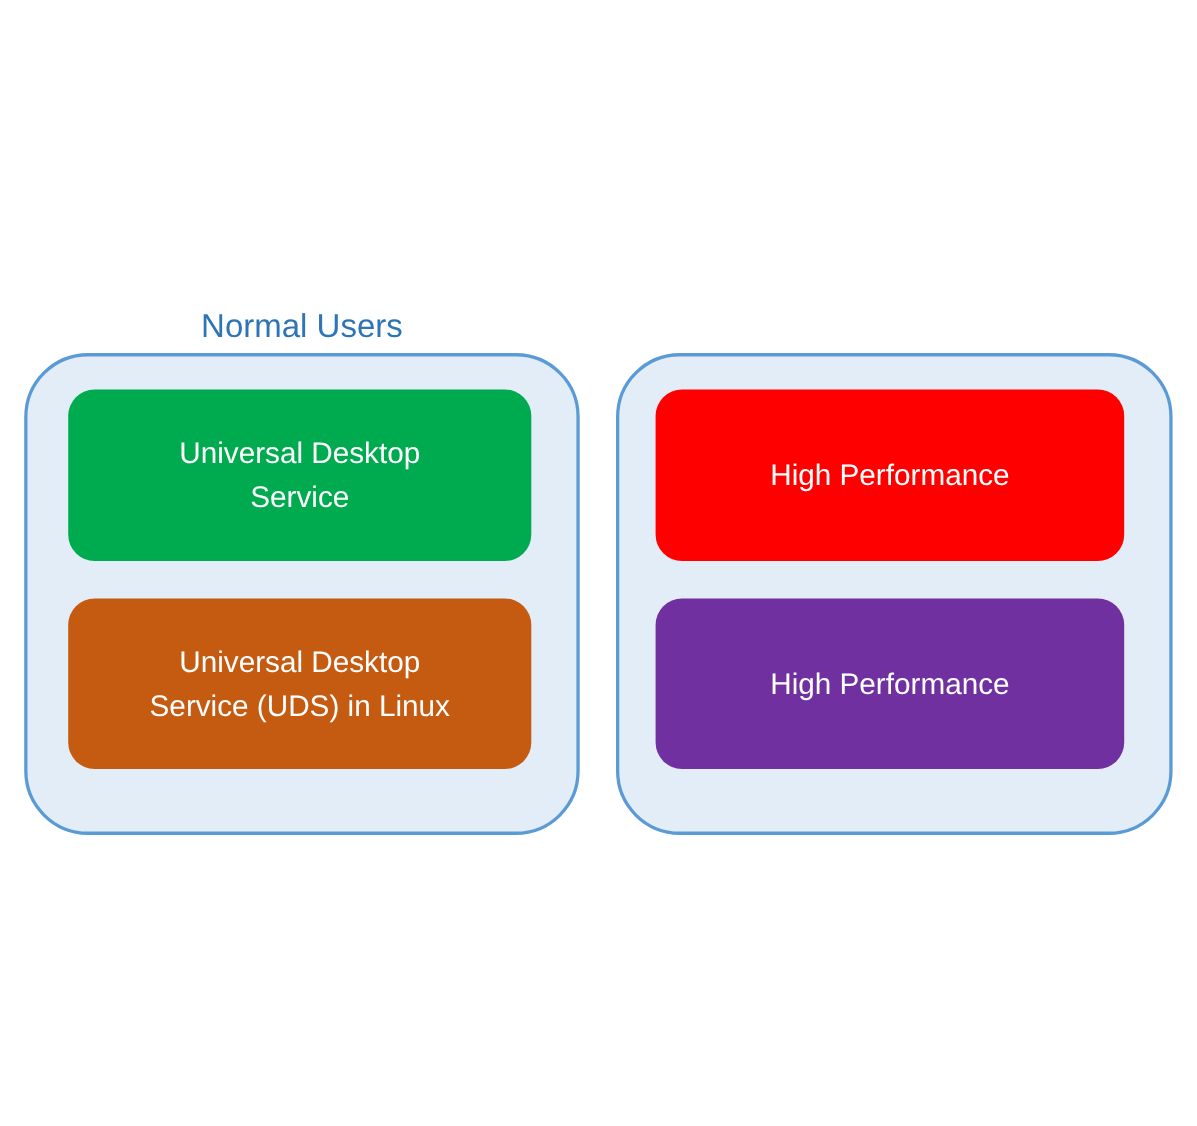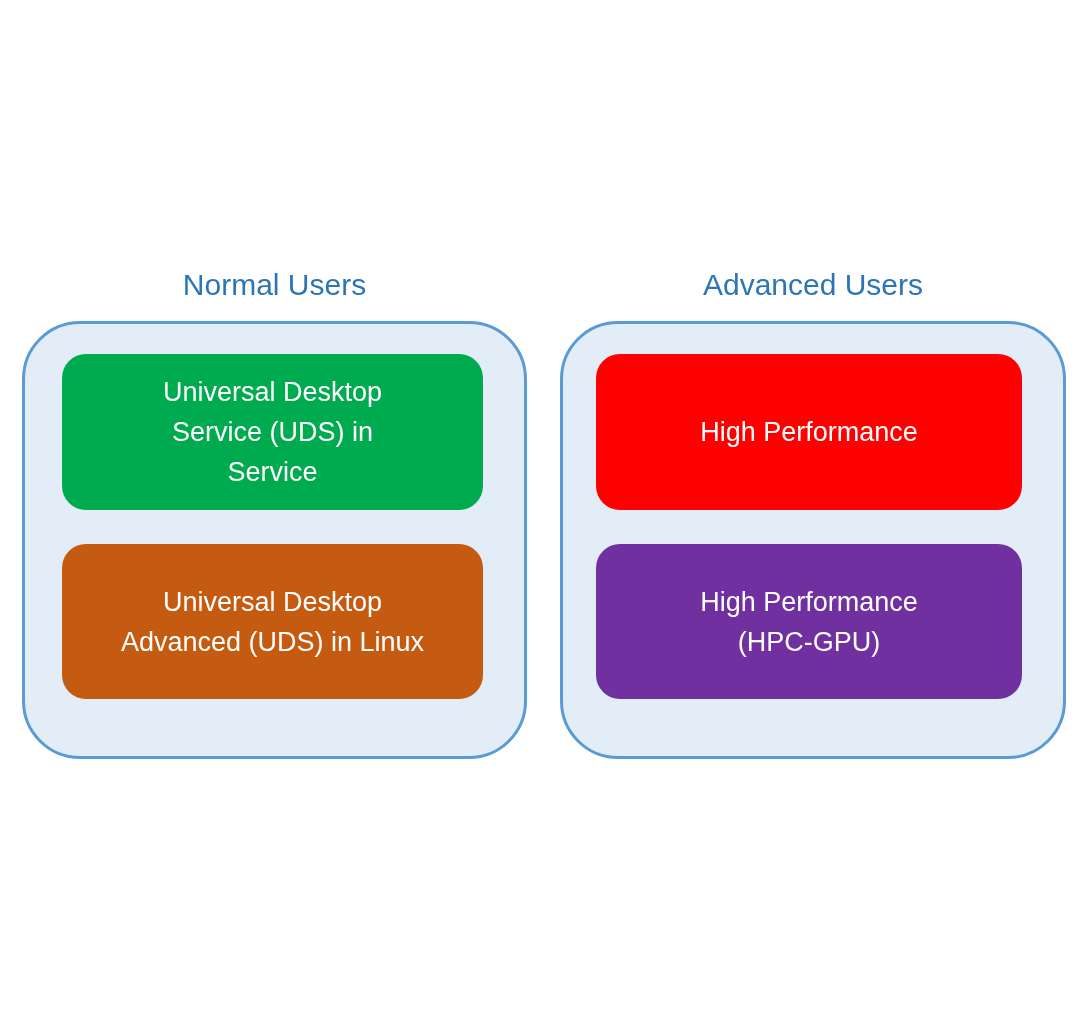--- a/index.html
+++ b/index.html
@@ -10,21 +10,21 @@
   }
   .canvas {
     position: relative;
     width: 1088px;
     height: 1024px;
     background: #ffffff;
     overflow: hidden;
   }
   .group-title {
     position: absolute;
-    top: 264px;
+    top: 276px;
     height: 42px;
     line-height: 42px;
     text-align: center;
     font-size: 30px;
     color: #2E75B6;
     white-space: nowrap;
   }
   .group-title.left  { left: 22px;  width: 505px; }
   .group-title.right { left: 560px; width: 506px; }
 
@@ -60,39 +60,36 @@
   .node.red    { left: 596px; top: 354px; width: 426px; height: 156px; background: #FF0000; }
   .node.purple { left: 596px; top: 544px; width: 426px; height: 155px; background: #7030A0; }
 </style>
 </head>
 <body>
 
 <div class="canvas">
 
   <div class="group-title left">Normal Users</div>
 
-  <div class="group-title right">Advanced Users</div>
 
   <div class="group left"></div>
 
   <div class="group right"></div>
 
   <div class="node green">
     <div class="line">Universal Desktop</div>
-    <div class="line">Service (UDS) in</div>
     <div class="line">Service</div>
   </div>
 
   <div class="node orange">
     <div class="line">Universal Desktop</div>
-    <div class="line">Advanced (UDS) in Linux</div>
+    <div class="line">Service (UDS) in Linux</div>
   </div>
 
   <div class="node red">
     <div class="line">High Performance</div>
   </div>
 
   <div class="node purple">
     <div class="line">High Performance</div>
-    <div class="line">(HPC-GPU)</div>
   </div>
 
 </div>
 
 </body></html>

